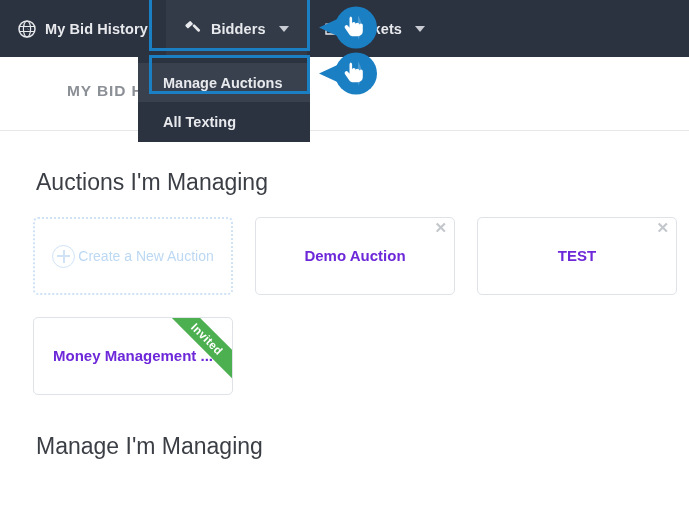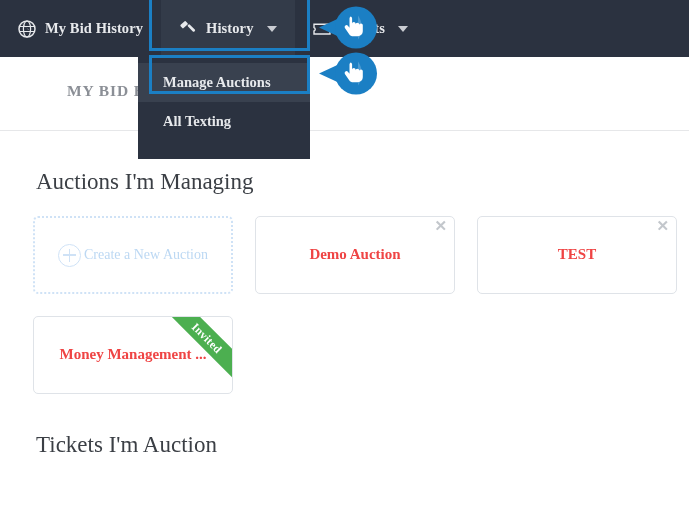--- a/index.html
+++ b/index.html
@@ -2,21 +2,21 @@
 <html><head>
 <meta charset="utf-8">
 <style>
   * { box-sizing: border-box; margin: 0; padding: 0; }
   html, body {
     width: 689px; height: 518px;
     background: #ffffff;
     font-family: "Liberation Sans", sans-serif;
     overflow: hidden;
   }
-  .page { position: relative; width: 551px; height: 518px; background:#fff;font-family:Liberation Serif, serif; }
+  .page { position: relative; width: 551px; height: 518px; background:#fff; }
 
   
   .navbar {
     position: absolute; left:0; top:0; width:689px; height:57px;
     background:#2b3240;
     display:flex; align-items:center;
   }
   .nav-item {
     display:flex; align-items:center; gap:9px;
     height:57px; padding:0 18px;
@@ -30,21 +30,21 @@
   .caret {
     width:0;height:0; margin-left:4px;
     border-left:5px solid transparent; border-right:5px solid transparent;
     border-top:6px solid #c9ccd2;
   }
 
   
   .dropdown {
     position:absolute; left:138px; top:57px; width:172px;
     background:#2b3240; z-index:30;
-    padding:6px 0 18px 0;
+    padding:6px 0 1px 0;
   }
   .dd-item {
     height:39px; display:flex; align-items:center;
     padding-left:25px;
     color:#e7e9ec; font-size:14.5px; font-weight:600;
     white-space:nowrap;
   }
   .dd-item.hl { background:#39414f; }
 
   
@@ -74,21 +74,21 @@
     margin-left:36px; padding-top:38px;
   }
   .cards { display:flex; margin-left:33px; margin-top:21px; gap:22px; flex-wrap:wrap; width:660px; }
   .card {
     position:relative; width:200px; height:78px;
     border:1px solid #dfe3e8; border-radius:5px; background:#fff;
     display:flex; align-items:center; justify-content:center;
     overflow:hidden;
   }
   .card-title {
-    color:#ef4444; font-size:15px; font-weight:700;
+    color:#6d28d9; font-size:15px; font-weight:700;
     text-align:center; line-height:1.45; padding:0 12px; max-width:100%;
   }
   .card-close {
     position:absolute; right:7px; top:2px;
     color:#c3c7cc; font-size:15px; font-weight:700; line-height:1;
   }
   .card.create {
     border:2px dotted #cfe2f6; background:#fff;
     flex-direction:row; justify-content:center; gap:3px;
   }
@@ -134,21 +134,21 @@
 
     <div class="nav-item active">
       <span class="nav-ico">
         <svg width="19" height="19" viewBox="0 0 19 19">
           <g fill="#e7e9ec">
             <rect x="1.6" y="3.2" width="7.6" height="4.6" rx="1" transform="rotate(-42 5.4 5.5)"></rect>
             <rect x="8.3" y="7.6" width="9.6" height="2.9" rx="1.2" transform="rotate(45 13.1 9)"></rect>
           </g>
         </svg>
       </span>
-      <span>History</span>
+      <span>Bidders</span>
       <span class="caret"></span>
     </div>
 
     <div class="nav-item">
       <span class="nav-ico">
         <svg width="18" height="16" viewBox="0 0 18 16">
           <path d="M1 3.2h16v3.3a1.8 1.8 0 0 0 0 3.4v3.1H1v-3.1a1.8 1.8 0 0 0 0-3.4z" fill="none" stroke="#e7e9ec" stroke-width="1.4"></path>
         </svg>
       </span>
       <span>Tickets</span>
@@ -183,21 +183,21 @@
       </div>
     </div>
 
     <div class="cards cards-row2">
       <div class="card">
         <span class="card-title">Money Management ...</span>
         <span class="ribbon">Invited</span>
       </div>
     </div>
 
-    <div class="section-title">Tickets I'm Auction</div>
+    <div class="section-title">Manage I'm Managing</div>
   </div>
 
   <div class="dropdown">
     <div class="dd-item hl">
       <span>Manage Auctions</span>
     </div>
     <div class="dd-item">
       <span>All Texting</span>
     </div>
   </div>

